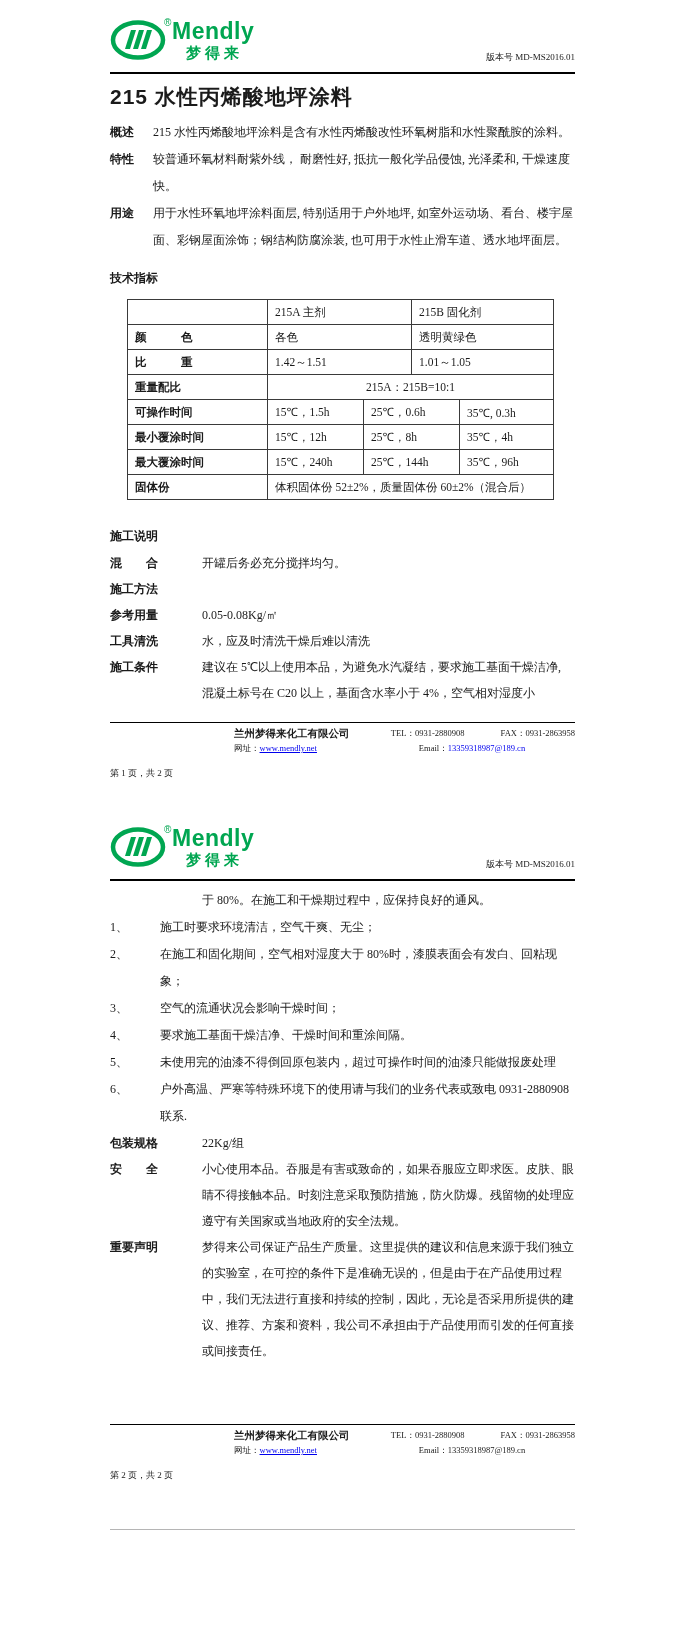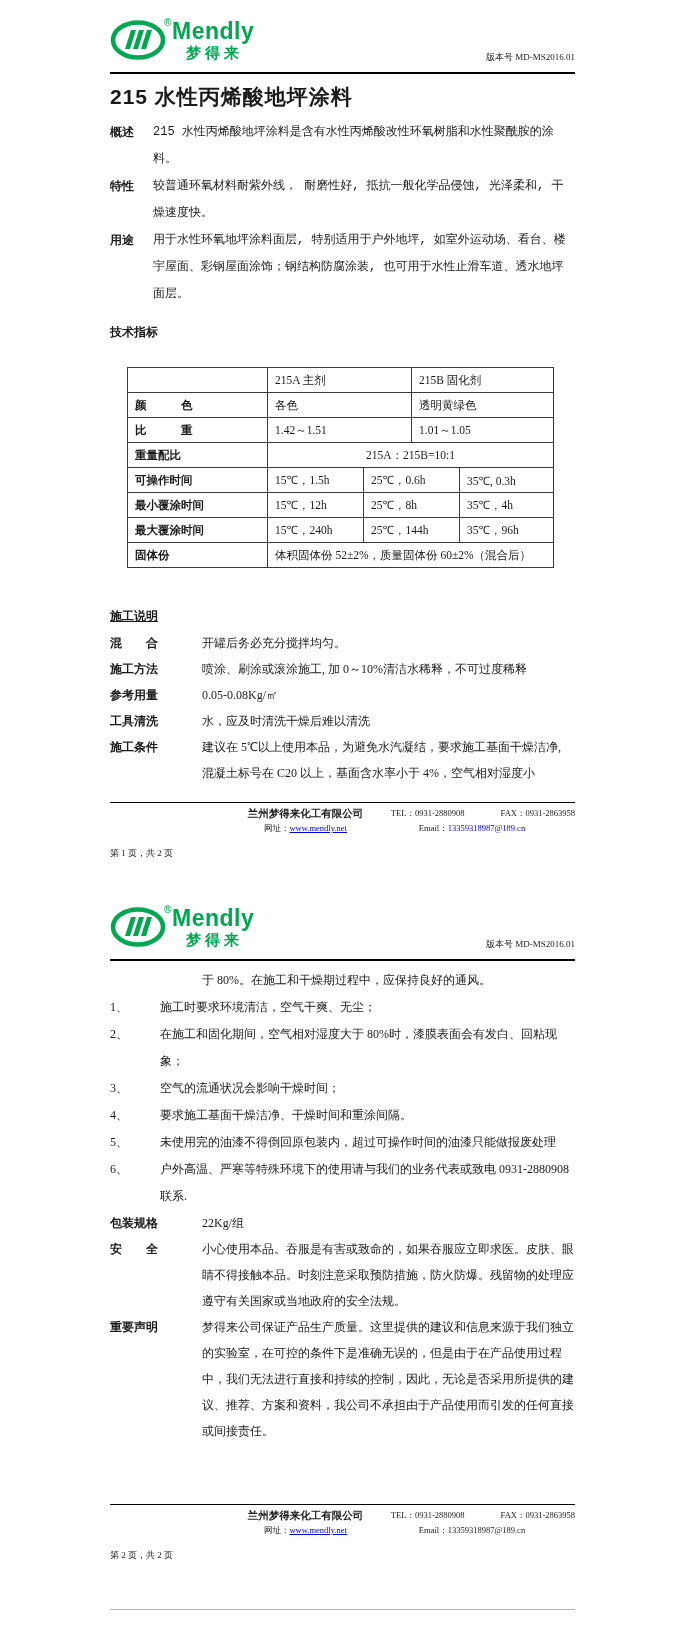--- a/index.html
+++ b/index.html
@@ -7,38 +7,38 @@
   .inner{margin:0 112px 0 110px;}
   
   .hdr{display:flex;justify-content:space-between;align-items:flex-end;padding-top:13px;}
   .version{font-size:9px;font-family:"Liberation Serif",serif;margin-bottom:3px;}
   .rule{border-top:2px solid #000;margin-top:5px;}
   
   .title{font-size:21px;font-weight:bold;font-family:"Liberation Sans",sans-serif;margin:9px 0 8px 0;letter-spacing:1px;}
   
   .sec{display:flex;font-size:12px;line-height:27px;}
   .sec-label{width:43px;flex-shrink:0;font-weight:bold;font-family:Liberation Serif, serif;}
-  .sec-text{flex:1;font-family:Liberation Mono, monospace;}
+  .sec-text{flex:1;}
   
   .h2{font-size:12px;font-weight:bold;font-family:"Liberation Sans",sans-serif;margin-top:16px;}
   
-  table.tech{border-collapse:collapse;margin:26px 0 0 17px;font-size:11.5px;table-layout:fixed;width:426px;}
+  table.tech{border-collapse:collapse;margin:12px 0 0 17px;font-size:11.5px;table-layout:fixed;width:426px;}
   table.tech td{border:1px solid #3a3a3a;height:24px;padding:0 7px;white-space:nowrap;overflow:hidden;}
   table.tech td.tt-label{font-weight:bold;font-family:"Liberation Sans",sans-serif;}
   table.tech td.center{text-align:center;}
   
-  .cons-h{margin-top:40px;margin-bottom:5px;text-decoration:underline;}
+  .cons-h{margin-top:28px;margin-bottom:5px;}
   .crow{display:flex;font-size:12px;line-height:26px;}
   .clabel{width:92px;flex-shrink:0;font-weight:bold;font-family:"Liberation Sans",sans-serif;}
   .ctext{flex:1;}
   
   .f-rule{border-top:1.5px solid #000;margin-top:16px;}
   .fgrid{display:flex;font-size:8.5px;line-height:15px;padding-top:3px;}
   .f-page{width:132px;font-size:9px;margin-top:40px;}
-  .f-mid{width:152px;text-align:center;}
+  .f-mid{width:152px;}
   .f-company{font-weight:bold;font-size:10.5px;white-space:nowrap;}
   .f-right{flex:1;padding-left:14px;}
   .f-telfax{display:flex;gap:36px;white-space:nowrap;}
   .f-email{padding-left:28px;white-space:nowrap;}
   .f-link{color:#0000EE;text-decoration:underline;cursor:pointer;}
   .email-blue{color:#0000EE;}
   
   .page2{margin-top:26px;}
   .cont-line{font-size:12px;line-height:27px;padding-left:92px;margin-top:6px;}
   .note{display:flex;font-size:12px;line-height:27px;}
@@ -150,21 +150,20 @@
 
       <div>
 
           <div class="crow">
             <div class="clabel">混　　合</div>
             <div class="ctext">开罐后务必充分搅拌均匀。</div>
           </div>
 
           <div class="crow">
             <div class="clabel">施工方法</div>
-            <div class="ctext">喷涂、刷涂或滚涂施工, 加 0～10%清洁水稀释，不可过度稀释</div>
           </div>
 
           <div class="crow">
             <div class="clabel">参考用量</div>
             <div class="ctext">0.05-0.08Kg/㎡</div>
           </div>
 
           <div class="crow">
             <div class="clabel">工具清洗</div>
             <div class="ctext">水，应及时清洗干燥后难以清洗</div>

